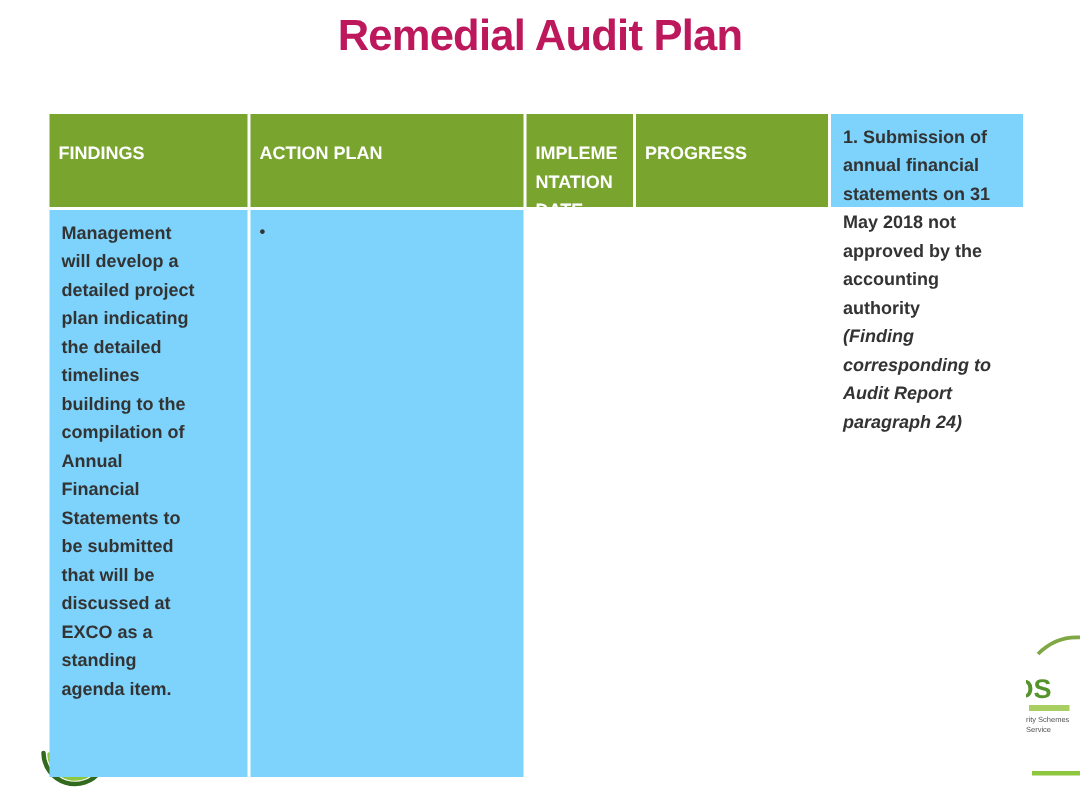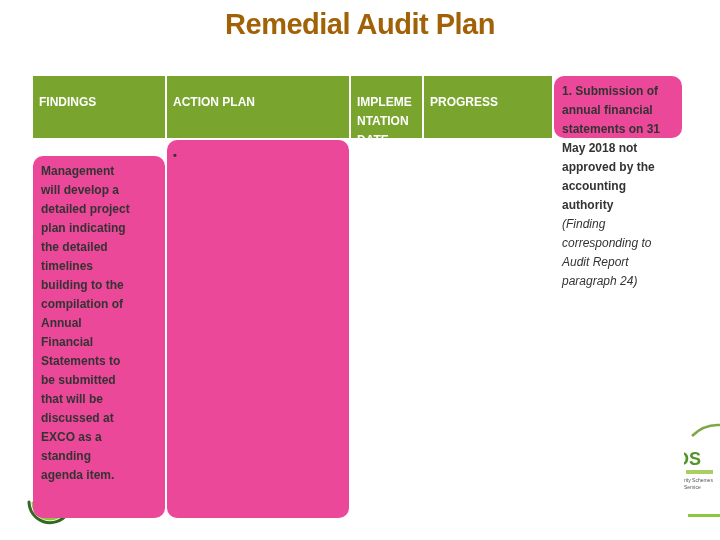--- a/index.html
+++ b/index.html
@@ -13,21 +13,21 @@
   }
   .title {
     position: absolute;
     top: 8px;
     left: 0;
     width: 100%;
     margin: 0;
     text-align: center;
     font-size: 29px;
     font-weight: 700;
-    color: #a16207;
+    color: #be185d;
     letter-spacing: -0.5px;
   }
   .audit-table {
     position: absolute;
     left: 33px;
     top: 76px;
     width: 649px;
     height: 442px;
     display: grid;
     grid-template-columns: 132px 182px 71px 128px 128px;
@@ -38,34 +38,33 @@
   .hcell {
     background: #79a52e;
     color: #ffffff;
     font-weight: 700;
     font-size: 12px;
     line-height: 19px;
     padding: 17px 6px;
     white-space: pre-line;
   }
   .bcell {
-    background: #ec4899;
+    background: #7dd3fc;
     color: #333333;
     font-weight: 700;
     font-size: 12px;
     line-height: 19px;
     padding: 6px 8px;
-    border-radius: 10px;
   }
   .bcell p { margin: 0; }
   .bcell .note {
     font-style: italic;
-    font-weight: 400;
+    font-weight: 700;
   }
-  .cell-action { padding-right: 30px; margin-top: 16px; }
+  .cell-action { padding-right: 30px; }
   .cell-date { white-space: pre-line; }
   .cell-progress { display: flex; align-items: flex-start; padding-left: 6px; }
   .bullet-glyph { flex: 0 0 auto; width: 13px; font-size: 11px; line-height: 19px; }
   .progress-text { flex: 1 1 auto; }
   
   .corner-arc {
     position: absolute;
     left: 22px;
     top: 498px;
     z-index: 1;

